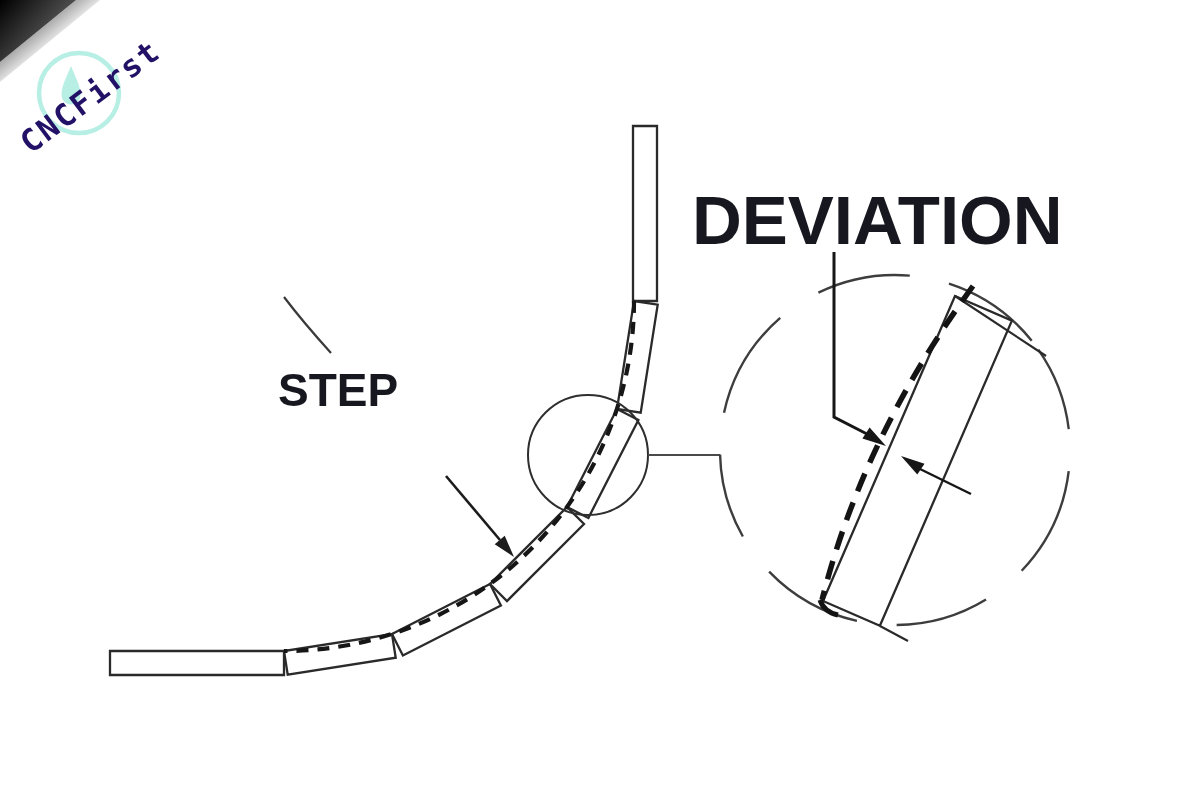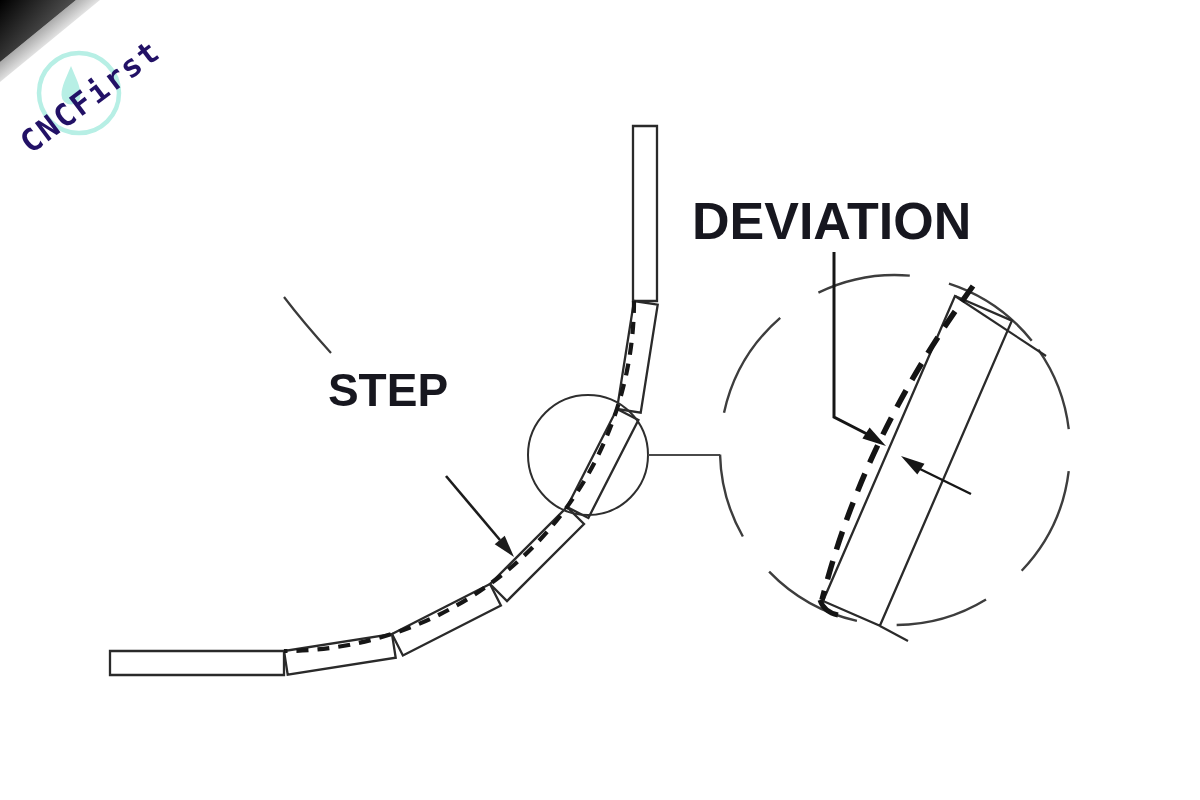--- a/index.html
+++ b/index.html
@@ -11,22 +11,22 @@
   html,body{margin:0;padding:0;background:#e8e8e8;}
   .stage{
     position:relative;width:1200px;height:800px;background:var(--background);
     overflow:hidden;font-family:"Liberation Sans",sans-serif;
   }
   .diagram-svg{position:absolute;left:0;top:0;}
   .lbl{
     position:absolute;font-weight:bold;color:#17171f;
     font-family:"Liberation Sans",sans-serif;white-space:nowrap;
   }
-  .lbl-deviation{left:692px;top:196px;font-size:52px;line-height:50px;letter-spacing:0px;}
-  .lbl-step{left:278px;top:362px;width:220px;text-align:center;font-size:46px;line-height:57px;letter-spacing:0px;}
+  .lbl-deviation{left:692px;top:196px;font-size:69px;line-height:50px;letter-spacing:0px;}
+  .lbl-step{left:278px;top:362px;width:220px;text-align:left;font-size:46px;line-height:57px;letter-spacing:0px;}
   .lbl-step span{display:block;}
   .logo-text{
     position:absolute;left:24px;top:128px;
     transform:rotate(-37deg);transform-origin:0 50%;
     font-family:"DejaVu Sans Mono",monospace;font-weight:bold;
     font-size:31px;letter-spacing:2px;color:var(--brand-navy);
   }
 </style>
 </head>
 <body>

